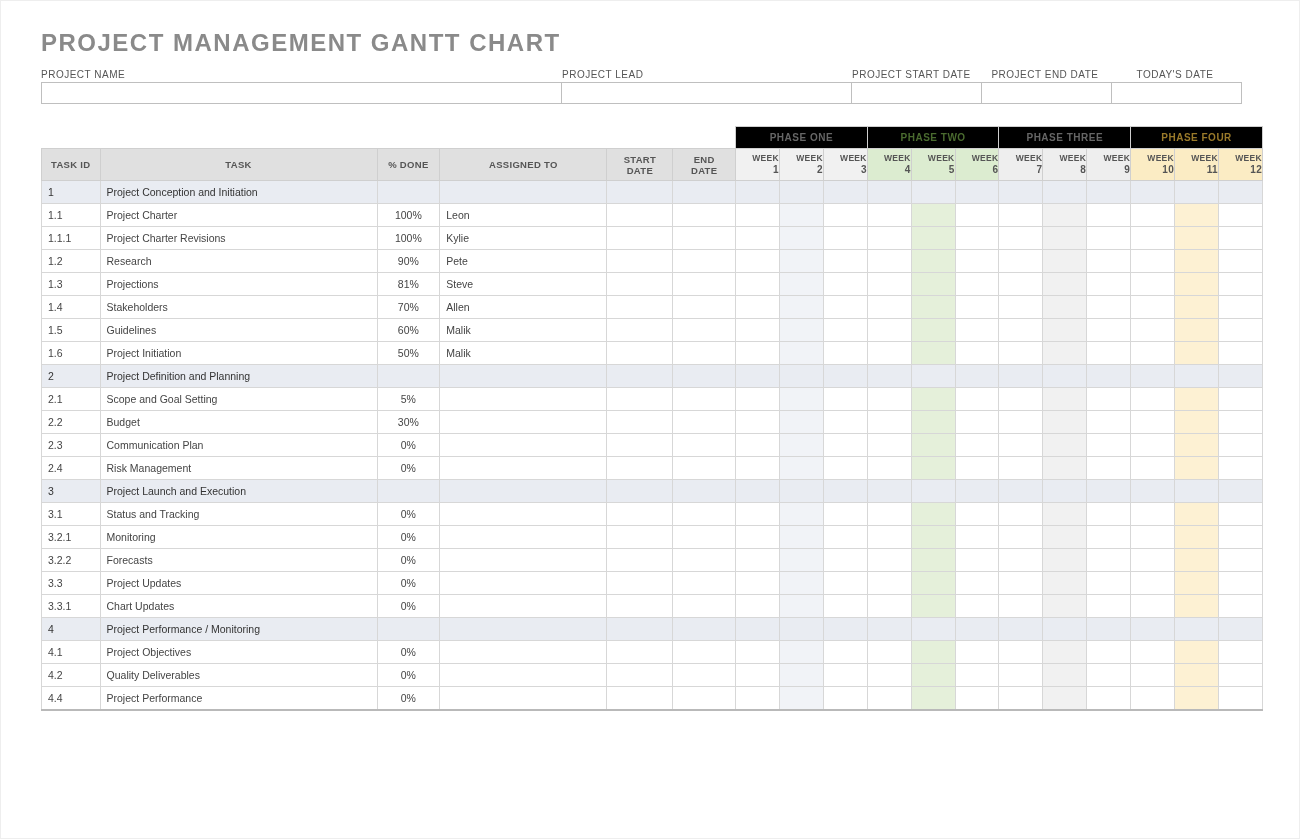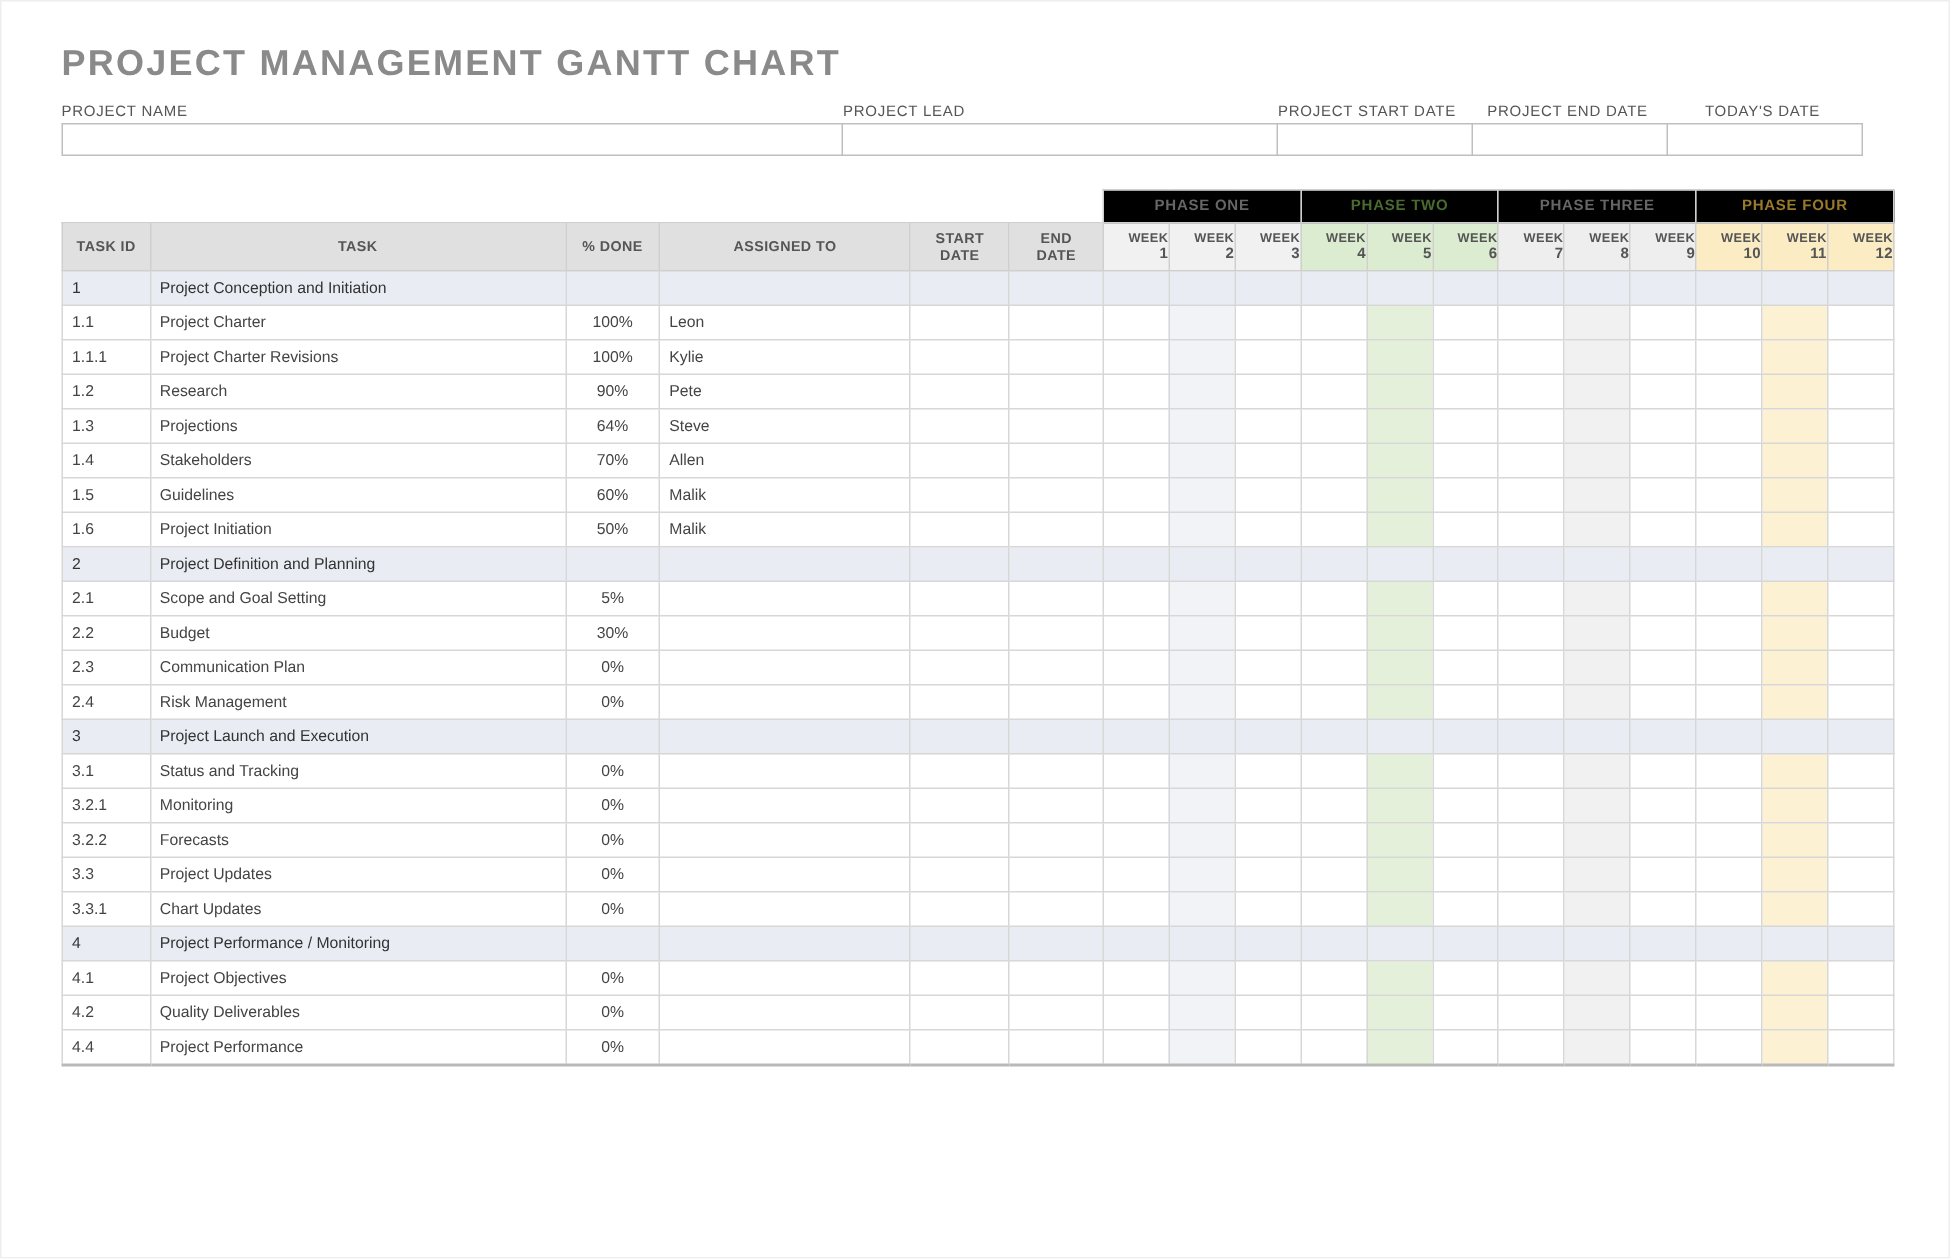--- a/index.html
+++ b/index.html
@@ -327,21 +327,21 @@
             <td class="wk p3a"></td>
             <td class="wk p3b"></td>
             <td class="wk p3a"></td>
             <td class="wk p4a"></td>
             <td class="wk p4b"></td>
             <td class="wk p4a"></td>
           </tr>
           <tr>
             <td>1.3</td>
             <td class="taskname">Projections</td>
-            <td class="center">64%</td>
+            <td class="center">81%</td>
             <td>Steve</td>
             <td class="center"></td>
             <td class="center"></td>
             <td class="wk p1a"></td>
             <td class="wk p1b"></td>
             <td class="wk p1a"></td>
             <td class="wk p2a"></td>
             <td class="wk p2b"></td>
             <td class="wk p2a"></td>
             <td class="wk p3a"></td>

